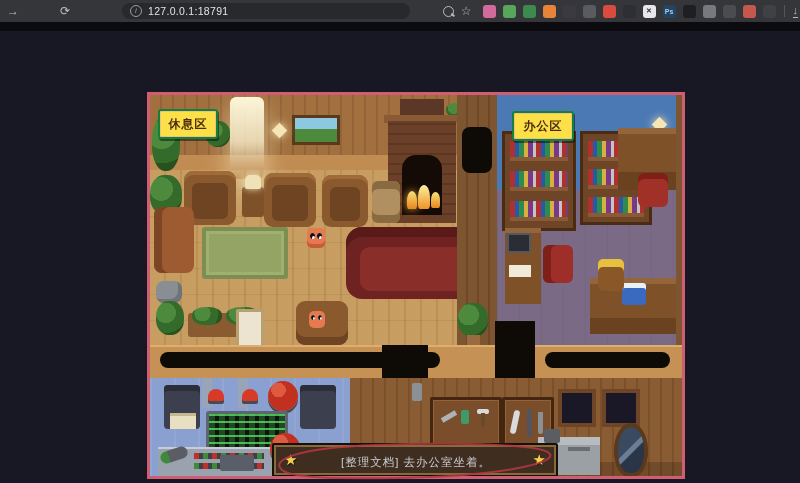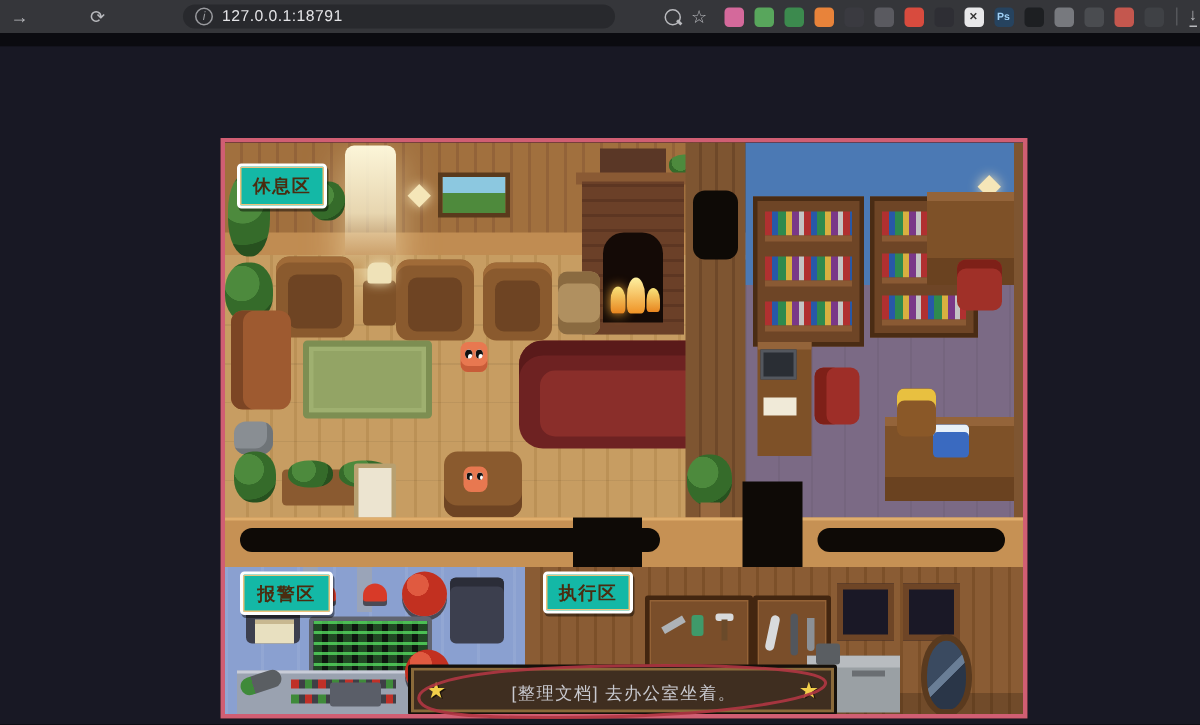--- a/index.html
+++ b/index.html
@@ -53,21 +53,21 @@
   .blue-wall{background:#4b79b4;}
   .purple-floor{background:
      repeating-linear-gradient(90deg, rgba(0,0,0,.05) 0 1px, transparent 1px 22px),
      #7b6a85;}
   .alarm-bg{background:
      repeating-linear-gradient(90deg, rgba(255,255,255,.07) 0 2px, transparent 2px 24px),
      #8aa0d0;}
   .tan-wall{background:#c69154;border-top:2px solid #e0ae6c;}
   .black-band{background:#0e0a06;border-radius:8px;}
   .sign{
-    background:#14b8a6;border:2px solid #ffffff;border-radius:3px;
+    background:#fde047;border:2px solid #15803d;border-radius:3px;
     color:#4a2c10;font-weight:bold;font-size:12px;line-height:1;
     display:flex;align-items:center;justify-content:center;
     box-shadow:inset 0 0 0 1px #ecc27c, 1px 2px 0 rgba(0,0,0,.45);
     letter-spacing:1px;
   }
   .armchair{background:#8a5a2e;border-radius:9px;box-shadow:inset 0 4px 0 #a06b38;}
   .armchair::after{content:"";position:absolute;left:8px;top:12px;right:8px;bottom:6px;background:#6e4423;border-radius:6px;}
   .plant{background:radial-gradient(circle at 35% 35%, #4d8a3d 0 35%, #356b2a 36% 70%, #27511f 71%);border-radius:45%;}
   .bell{background:radial-gradient(circle at 35% 30%, #e05a40 0 25%, #c23020 26% 80%, #8e1f14 81%);border-radius:50%;box-shadow:0 3px 0 #4a4a55;}
   .toolboard{background:#7a4e2a;border:3px solid #432610;border-radius:2px;box-shadow:inset 0 0 0 1px #946236;}
@@ -261,22 +261,21 @@
     <div class="abs" style="left:408px;top:294px;width:38px;height:38px;background:#1a1826;border:4px solid #6e4526;box-sizing:border-box"></div>
     <div class="abs" style="left:452px;top:294px;width:38px;height:38px;background:#1a1826;border:4px solid #6e4526;box-sizing:border-box"></div>
     <div class="abs" style="left:388px;top:342px;width:62px;height:38px;background:#9aa0a4;box-shadow:inset 0 8px 0 #b8bcc0">
       <span style="position:absolute;left:6px;top:-8px;width:16px;height:14px;background:#5a5e62;border-radius:2px"></span>
       <span style="position:absolute;left:30px;top:10px;width:22px;height:4px;background:#6a6e72"></span>
     </div>
     <div class="abs" style="left:464px;top:328px;width:34px;height:54px;border:4px solid #5a3a1e;box-sizing:border-box;border-radius:50% 50% 45% 45%;
          background:linear-gradient(135deg,#3a4a60 0 45%,#6a7e96 46% 55%,#2a3648 56%)"></div>
 
     <div class="abs sign" style="left:8px;top:14px;width:56px;height:26px">休息区</div>
-    <div class="abs sign" style="left:10px;top:286px;width:58px;height:25px">报警区</div>
-    <div class="abs sign" style="left:212px;top:286px;width:56px;height:24px">执行区</div>
+    <div class="abs sign" style="left:362px;top:16px;width:58px;height:26px">办公区</div>
 
     <div class="abs banner" style="left:122px;top:348px;width:286px;height:34px">
       <span class="bstar">★</span>
       <span class="bstar">★</span>
     </div>
   </div>
 
   <div class="caption">[整理文档] 去办公室坐着。</div>
   <svg class="annotation" width="320" height="46" viewBox="0 0 320 46">
     <path d="M34,32 C22,22 48,10 128,7 C210,4 296,6 302,16 C308,26 248,38 150,40 C86,41 44,40 34,32" fill="none" stroke="#b03642" stroke-width="2" stroke-linecap="round" opacity="0.9"></path>

